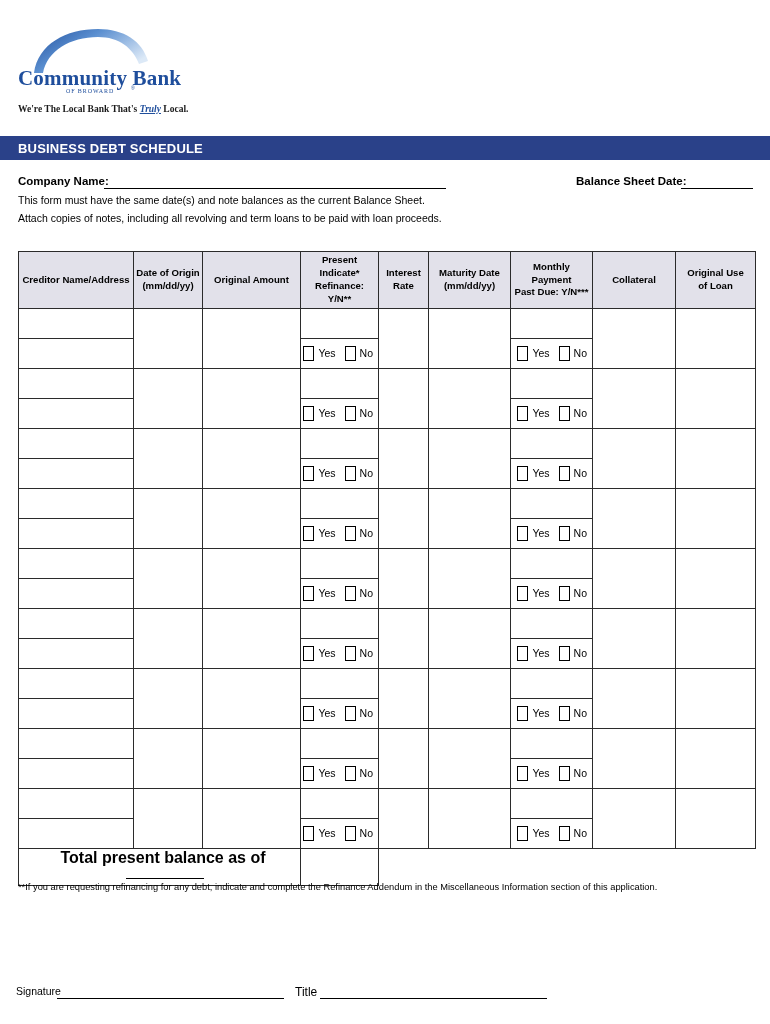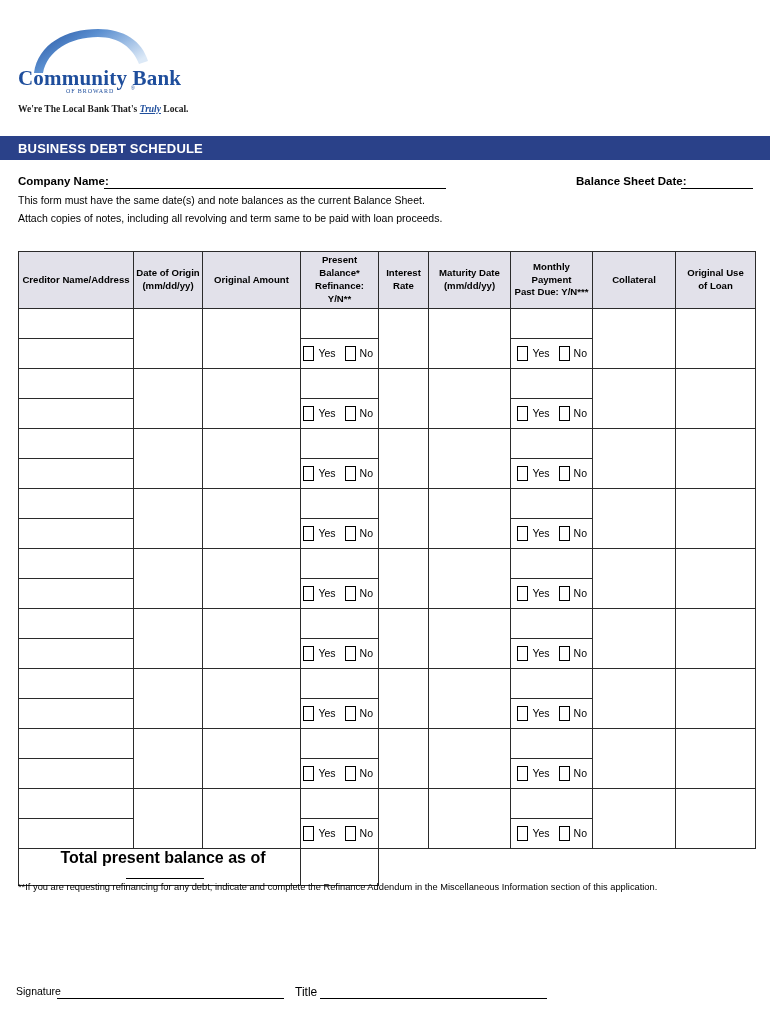--- a/index.html
+++ b/index.html
@@ -281,40 +281,40 @@
 
 <div class="title-bar">
   <div class="title-bar-text">BUSINESS DEBT SCHEDULE</div>
 </div>
 
 <div class="company-line">Company Name:</div>
 <div class="company-rule"></div>
 <div class="bsd-line">Balance Sheet Date:</div>
 <div class="bsd-rule"></div>
 <div class="intro-1">This form must have the same date(s) and note balances as the current Balance Sheet.</div>
-<div class="intro-2">Attach copies of notes, including all revolving and term same to be paid with loan proceeds.</div>
+<div class="intro-2">Attach copies of notes, including all revolving and term loans to be paid with loan proceeds.</div>
 
 <table class="debt-table">
   <colgroup>
     <col style="width:115px">
     <col style="width:69px">
     <col style="width:98px">
     <col style="width:78px">
     <col style="width:50px">
     <col style="width:82px">
     <col style="width:82px">
     <col style="width:83px">
     <col style="width:80px">
   </colgroup>
   <thead>
     <tr id="hdr-row">
         <th><span>Creditor Name/Address</span></th>
         <th><span>Date of Origin</span><span class="hdr-l2">(mm/dd/yy)</span></th>
         <th><span>Original Amount</span></th>
-        <th><span>Present Balance*</span><span class="hdr-l2">Refinance: Y/N**</span></th>
+        <th><span>Present Indicate*</span><span class="hdr-l2">Refinance: Y/N**</span></th>
         <th><span>Interest</span><span class="hdr-l2">Rate</span></th>
         <th><span>Maturity Date</span><span class="hdr-l2">(mm/dd/yy)</span></th>
         <th><span>Monthly Payment</span><span class="hdr-l2">Past Due: Y/N***</span></th>
         <th><span>Collateral</span></th>
         <th><span>Original Use</span><span class="hdr-l2">of Loan</span></th>
       </tr>
   </thead>
   <tbody id="tbl-body">
       <tr>
         <td class="entry-cell cell-blank split-top"></td>

